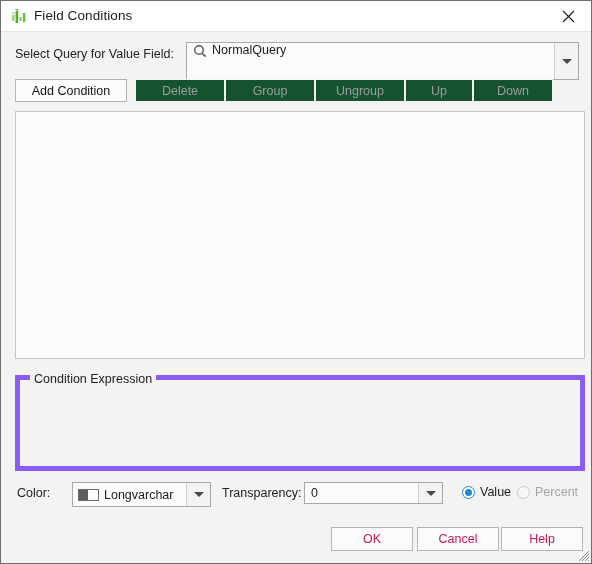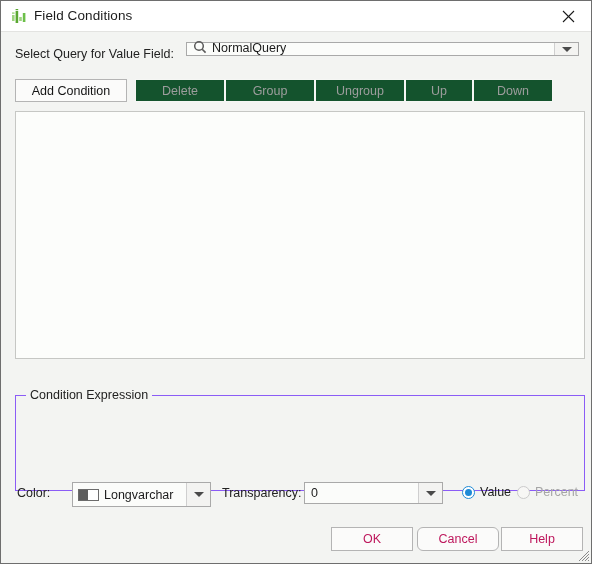--- a/index.html
+++ b/index.html
@@ -59,26 +59,26 @@
   #query-label {
     position: absolute;
     left: 14px; top: 46px;
     font-size: 12.5px;
     color: #222222;
     white-space: nowrap;
   }
   #query-combo {
     position: absolute;
     left: 185px; top: 41px;
-    width: 393px; height: 14px;
+    width: 393px; height: 38px;
     box-sizing: border-box;
     background: #fbfcfa;
     border: 1px solid #a9a9a9;
     display: flex;
-    align-items: flex-end;
+    align-items: flex-start;
     cursor: default;
   }
   #query-search-icon {
     margin-left: 5px;
     width: 16px; height: 16px;
     flex: 0 0 auto;
     display: flex;
     align-items: center;
     justify-content: center;
   }
@@ -142,24 +142,24 @@
     left: 14px; top: 110px;
     width: 570px; height: 248px;
     box-sizing: border-box;
     background: #fcfdfb;
     border: 1px solid #c6c7c4;
   }
 
   
   #expr-group {
     position: absolute;
-    left: 14px; top: 394px;
+    left: 14px; top: 374px;
     width: 570px; height: 96px;
     box-sizing: border-box;
-    border: 1px solid #8b5cf6;
+    border: 5px solid #8b5cf6;
     background: transparent;
   }
   #expr-legend {
     position: absolute;
     left: 10px; top: -8px;
     padding: 0 4px;
     background: #f3f4f2;
     font-size: 12.5px;
     color: #222222;
     white-space: nowrap;
@@ -256,21 +256,21 @@
     border: 1px solid #b4b4b4;
     font-size: 12.5px;
     color: #be185d;
     display: flex;
     align-items: center;
     justify-content: center;
     cursor: default;
     user-select: none;
   }
   #btn-ok { left: 330px; }
-  #btn-cancel { left: 416px; border-radius: 6px; }
+  #btn-cancel { left: 416px; }
   #btn-help { left: 500px; }
 
   #resize-grip {
     position: absolute;
     right: 1px; bottom: 1px;
     width: 16px; height: 16px;
   }
 </style>
 </head>
 <body>

